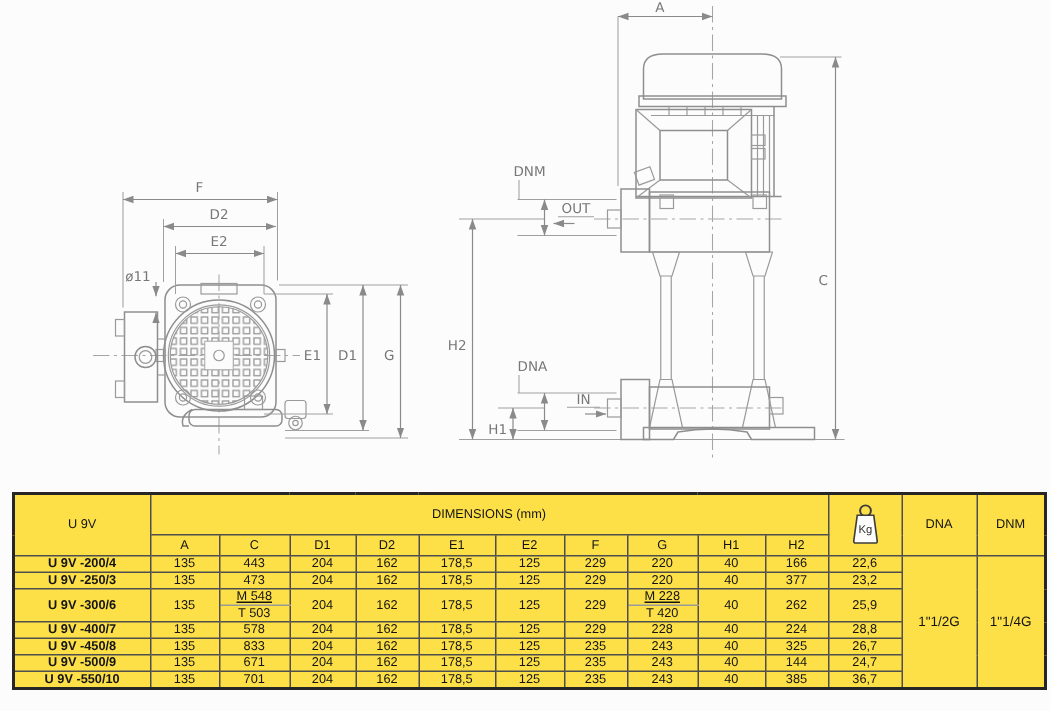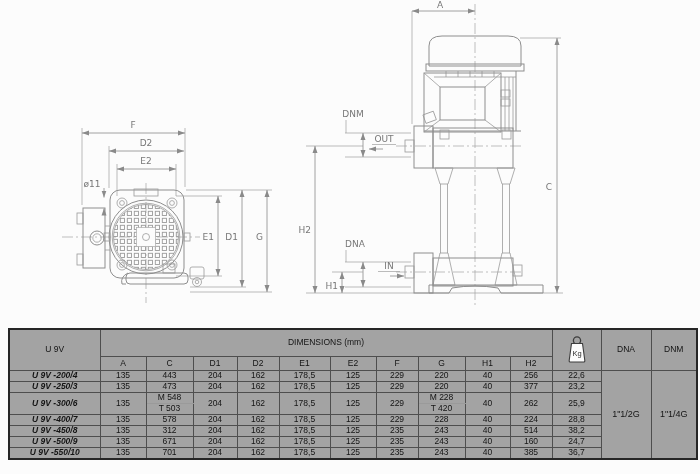--- a/index.html
+++ b/index.html
@@ -9,30 +9,30 @@
   
   .ln{stroke:#8e8e8e;stroke-width:1;fill:none;}
   .thin{stroke:#9a9a9a;stroke-width:.8;fill:none;}
   .fillbg{fill:#fcfcfc;}
   .dim{stroke:#8a8a8a;stroke-width:.8;fill:none;}
   .ext{stroke:#9f9f9f;stroke-width:.7;fill:none;}
   .cl{stroke:#a5a5a5;stroke-width:.7;fill:none;stroke-dasharray:11 3 2 3;}
   .lbl{fill:#777;font-size:9px;font-family:"DejaVu Sans",sans-serif;}
   
   table.dim-table{position:absolute;left:8px;top:328px;width:688px;border-collapse:collapse;
-      table-layout:fixed;background:#a3a3a3;color:#141414;border:2px solid #262626;}
+      table-layout:fixed;background:#fde047;color:#141414;border:2px solid #262626;}
   .dim-table th,.dim-table td{border:1px solid #4e4e4e;padding:0;text-align:center;
       vertical-align:middle;font-size:8.5px;line-height:1.12;white-space:nowrap;overflow:hidden;
       font-weight:normal;}
   .dim-table thead tr.r1 th{height:26px;}
   .dim-table thead tr.r2 th{height:13px;font-size:8.5px;}
   .dim-table tbody tr{height:11px;}
   .h-model,.h-dims,.h-dn{font-weight:bold;font-size:9.5px;}
-  td.model{font-weight:bold;font-style:italic;}
-  td.split-top{border-bottom:1px solid #9a9a9a;}
+  td.model{font-weight:bold;}
+  td.split-top{border-bottom:1px solid #9a9a9a;text-decoration:underline;}
   td.dn-val{font-size:9px;}
   .kgicon{display:block;margin:0 auto;}
 </style>
 </head>
 <body>
 
 <div class="page">
 
   <svg class="drawings" width="700" height="326" viewBox="0 0 700 326">
     <defs>
@@ -301,21 +301,21 @@
         <td class="model">U 9V -200/4</td>
         <td>135</td>
         <td>443</td>
         <td>204</td>
         <td>162</td>
         <td>178,5</td>
         <td>125</td>
         <td>229</td>
         <td>220</td>
         <td>40</td>
-        <td>256</td>
+        <td>166</td>
         <td>22,6</td>
         <td class="dn-val" rowspan="8">1"1/2G</td>
         <td class="dn-val" rowspan="8">1"1/4G</td>
       </tr>
       <tr>
         <td class="model">U 9V -250/3</td>
         <td>135</td>
         <td>473</td>
         <td>204</td>
         <td>162</td>
@@ -355,43 +355,43 @@
         <td>125</td>
         <td>229</td>
         <td>228</td>
         <td>40</td>
         <td>224</td>
         <td>28,8</td>
       </tr>
       <tr>
         <td class="model">U 9V -450/8</td>
         <td>135</td>
-        <td>312</td>
+        <td>833</td>
         <td>204</td>
         <td>162</td>
         <td>178,5</td>
         <td>125</td>
         <td>235</td>
         <td>243</td>
         <td>40</td>
-        <td>514</td>
-        <td>38,2</td>
+        <td>325</td>
+        <td>26,7</td>
       </tr>
       <tr>
         <td class="model">U 9V -500/9</td>
         <td>135</td>
         <td>671</td>
         <td>204</td>
         <td>162</td>
         <td>178,5</td>
         <td>125</td>
         <td>235</td>
         <td>243</td>
         <td>40</td>
-        <td>160</td>
+        <td>144</td>
         <td>24,7</td>
       </tr>
       <tr>
         <td class="model">U 9V -550/10</td>
         <td>135</td>
         <td>701</td>
         <td>204</td>
         <td>162</td>
         <td>178,5</td>
         <td>125</td>

